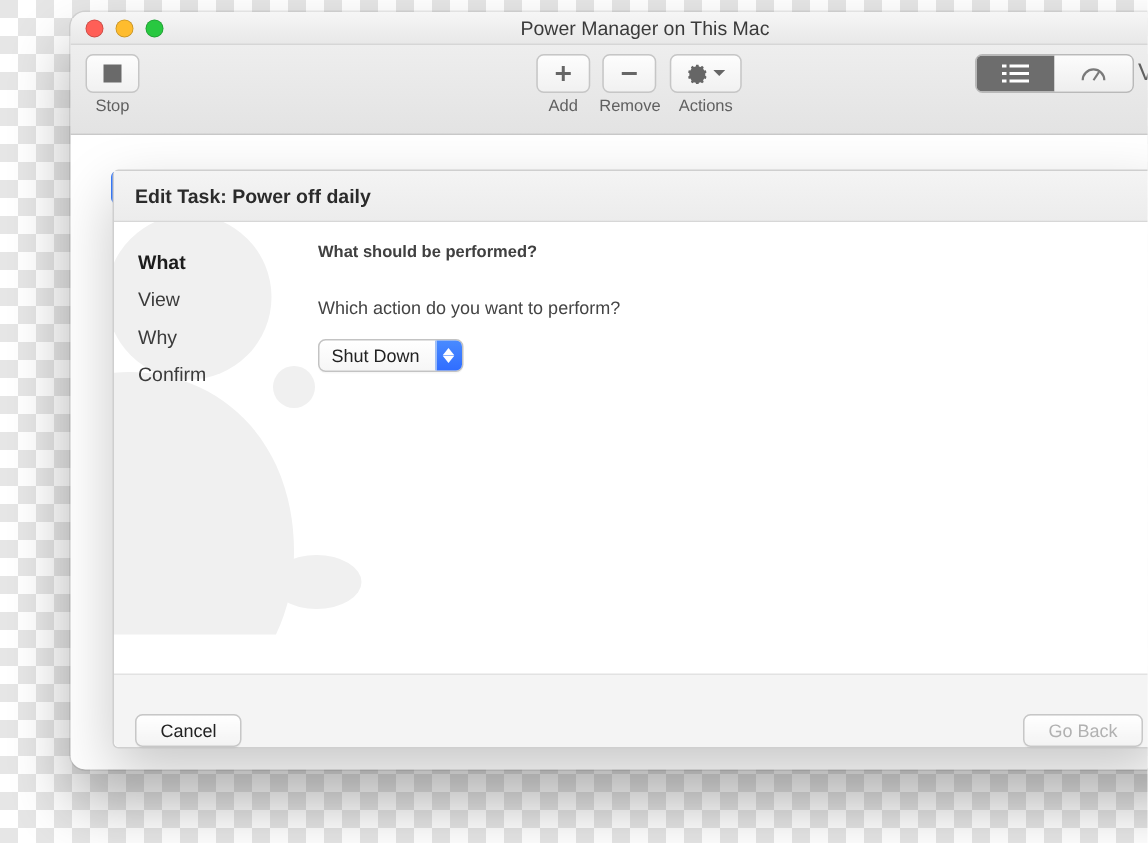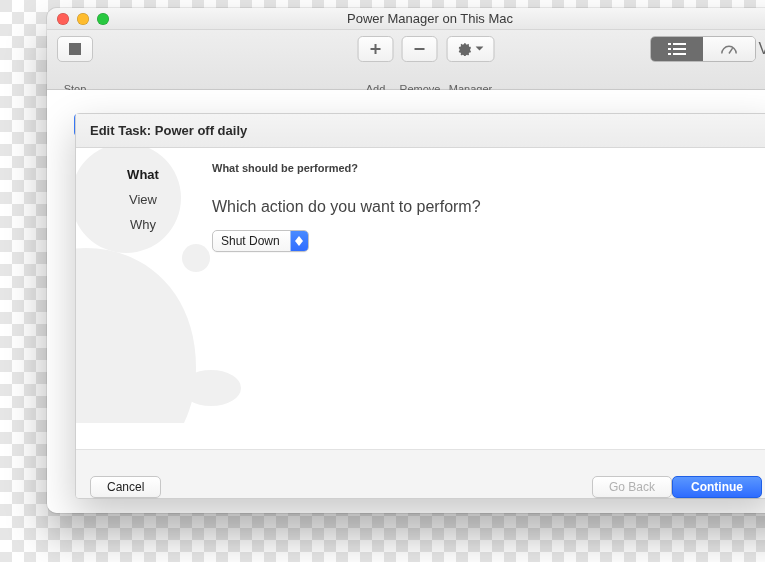--- a/index.html
+++ b/index.html
@@ -22,21 +22,21 @@
   .traffic { display:flex; gap:8px; align-items:center; }
   .tl { width:12px; height:12px; border-radius:50%; box-shadow: inset 0 0 0 .5px rgba(0,0,0,0.25); }
   .red { background:#ff5f57; } .yellow{ background:#febc2e; } .green{ background:#28c840; }
   .title { flex:1; text-align:center; font-size:13px; color:#3a3a3a; margin-left:-44px; }
   .toolbar {
     height: 60px; display:flex; align-items:flex-start; padding: 6px 10px 0 10px;
     background: linear-gradient(#eeeeee,#e3e3e3);
     border-bottom: 1px solid #c9c9c9;
     position: relative;
   }
-  .tb-group { display:flex; flex-direction:column; align-items:center; gap:21px; font-size:11px; color:#606060; }
+  .tb-group { display:flex; flex-direction:column; align-items:center; gap:3px; font-size:11px; color:#606060; }
   .tb-btn {
     width:36px; height:26px; background:linear-gradient(#fdfdfd,#f1f1f1);
     border:1px solid #c6c6c6; border-radius:5px; display:flex; align-items:center; justify-content:center;
     color:#555; font-size:14px;
   }
   .tb-center { position:absolute; left:50%; transform:translateX(-50%); display:flex; gap:6px; }
   .tb-btn svg{ width:14px; height:14px; fill:none; stroke:#666; stroke-width:2; }
   .square-fill { width:12px; height:12px; background:#6a6a6a; }
   .tb-right { position:absolute; right:12px; top:6px; display:flex; align-items:center; gap:3px; font-size:16px; color:#606060; }
   .seg { display:flex; border-radius:5px; overflow:hidden; border:1px solid #b9b9b9; }
@@ -56,25 +56,25 @@
     background: linear-gradient(#f4f4f4,#ececec);
     border-bottom:1px solid #d7d7d7;
   }
   .sheet-body {
     flex:1; display:flex; position:relative; overflow:hidden;
     border-bottom:1px solid #e2e2e2; background:#fff;
   }
   .bg-deco { position:absolute; inset:0; overflow:hidden; pointer-events:none; }
   .bg-deco svg { position:absolute; left:-30px; top:-10px; width:260px; height:320px; fill:#f0f0f0; }
   .sidebar { width:118px; padding:14px 0 0 16px; position:relative; z-index:1; }
-  .sidebar li { list-style:none; font-size:13px; color:#3b3b3b; padding:5px 0; cursor:default;text-align:center; }
+  .sidebar li { list-style:none; font-size:13px; color:#3b3b3b; padding:5px 0; cursor:default; }
   .sidebar li.active { font-weight:700; color:#1c1c1c; }
   .main { flex:1; padding:14px 18px; position:relative; z-index:1; }
   .q-title { font-weight:700; font-size:11px; color:#404040; margin-bottom:24px; }
-  .q-sub { font-size:16px; color:#444; margin-bottom:14px; }
+  .q-sub { font-size:12px; color:#444; margin-bottom:14px; }
   .select {
     display:inline-flex; align-items:center; height:22px;
     border:1px solid #c3c3c3; border-radius:5px; background:linear-gradient(#fff,#f6f6f6);
     font-size:12px; overflow:hidden; box-shadow:0 1px 0 rgba(0,0,0,0.03);
   }
   .select span { padding:0 10px 0 8px; color:#222; }
   .select .arrows {
     width:18px; height:22px; background:linear-gradient(#4a8cff,#2f6cff);
     display:flex; flex-direction:column; align-items:center; justify-content:center;
     border-left:1px solid #9fbff6;
@@ -142,21 +142,21 @@
       </div>
       <div class="tb-group">
         <div class="tb-btn" style="width:48px">
           <svg viewBox="0 0 16 16" style="stroke:none;fill:#666">
               <path d="M8 5a3 3 0 100 6 3 3 0 000-6zm6.4 3l1-.8-.5-1.7-1.3.2a5.8 5.8 0 00-.8-1.3l.5-1.2L12 2.1l-1 .9A5.8 5.8 0 009.6 2.6L9.3 1.3H7.5L7.2 2.6a5.8 5.8 0 00-1.4.4l-1-.9L3.5 3.2l.5 1.2a5.8 5.8 0 00-.8 1.3l-1.3-.2-.5 1.7 1 .8a5.9 5.9 0 000 1.6l-1 .8.5 1.7 1.3-.2c.2.5.5.9.8 1.3l-.5 1.2 1.3 1.1 1-.9c.4.2.9.3 1.4.4l.3 1.3h1.8l.3-1.3c.5-.1 1-.2 1.4-.4l1 .9 1.3-1.1-.5-1.2c.3-.4.6-.8.8-1.3l1.3.2.5-1.7-1-.8c.1-.5.1-1.1 0-1.6z"></path>
             </svg>
           <svg viewBox="0 0 10 6" style="width:8px;height:6px;margin-left:4px;stroke:none;fill:#666">
               <path d="M0 0l5 5 5-5z"></path>
             </svg>
         </div>
-        <div>Manager</div>
+        <div>Actions</div>
       </div>
     </div>
 
     <div class="tb-right">
       <div class="seg">
         <div class="active">
           <svg viewBox="0 0 18 12" style="fill:#fff">
               <rect x="0" y="0" width="3" height="2"></rect>
               <rect x="5" y="0" width="13" height="2"></rect>
               <rect x="0" y="5" width="3" height="2"></rect>
@@ -190,20 +190,21 @@
             <path d="M40 110c60 0 110 45 110 120 0 20-4 38-12 55H0V120c12-7 26-10 40-10z"></path>
             <ellipse cx="165" cy="250" rx="30" ry="18"></ellipse>
             <circle cx="150" cy="120" r="14"></circle>
           </svg>
       </div>
 
       <ul class="sidebar">
         <li class="active">What</li>
         <li>View</li>
         <li>Why</li>
+        <li>Confirm</li>
       </ul>
 
       <div class="main">
         <div class="q-title">What should be performed?</div>
         <div class="q-sub">Which action do you want to perform?</div>
         <div class="select">
           <span>Shut Down</span>
           <div class="arrows">
             <svg viewBox="0 0 8 5">
                 <path d="M4 0L8 5H0z"></path>
@@ -213,18 +214,17 @@
               </svg>
           </div>
         </div>
       </div>
     </div>
 
     <div class="sheet-footer">
       <div class="btn">Cancel</div>
       <div class="right-btns">
         <div class="btn disabled">Go Back</div>
-        <div class="btn primary">Continue</div>
       </div>
     </div>
   </div>
 
 </div>
 
 </body></html>

